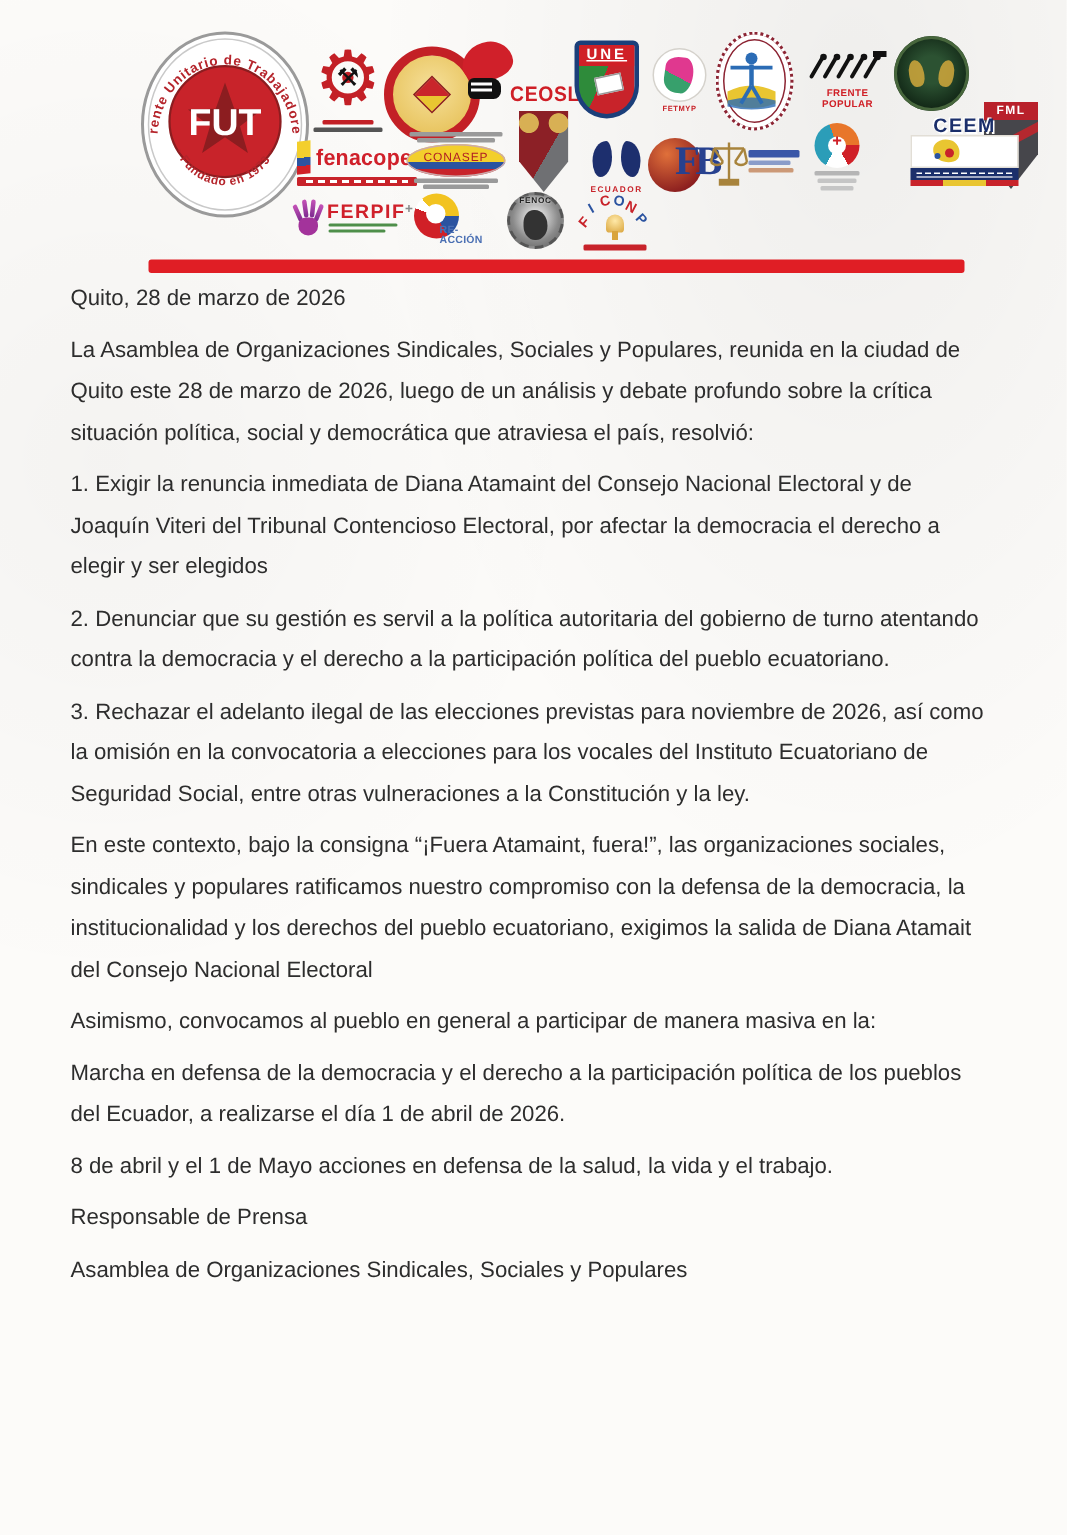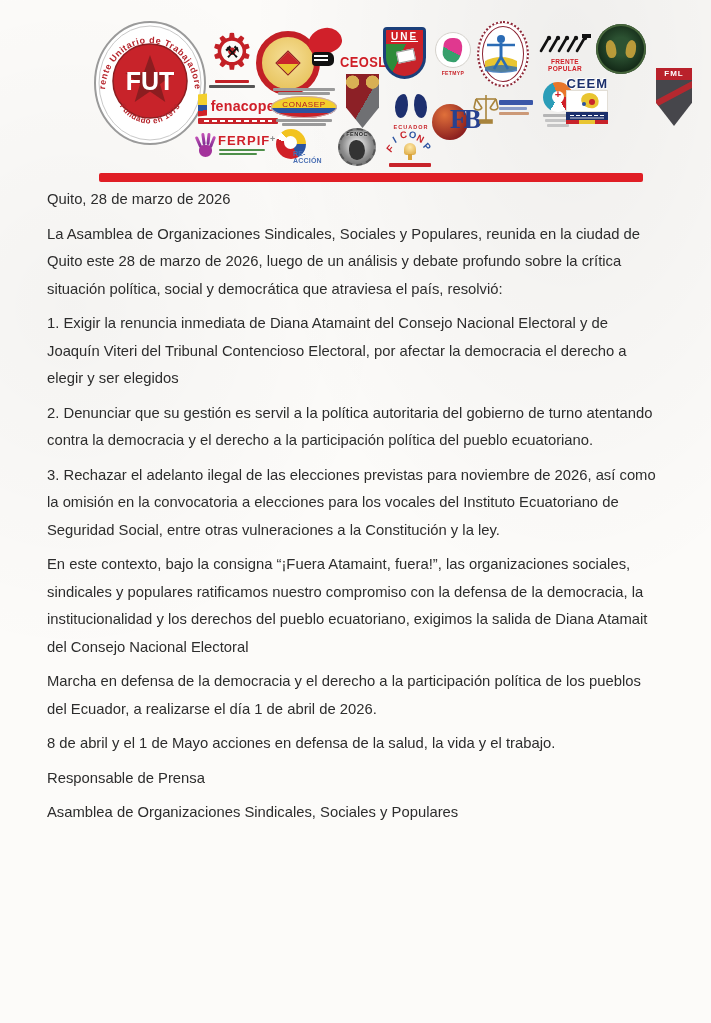--- a/index.html
+++ b/index.html
@@ -106,41 +106,41 @@
 
   
   .renal{left:388px;top:88px;width:46px;height:52px;text-align:center;}
   .renal .pair{position:relative;height:30px;margin-top:6px;}
   .renal .k{position:absolute;top:0;width:13px;height:24px;background:#1d2f6e;}
   .renal .k.l{left:7px;border-radius:70% 30% 60% 40%/55% 45% 55% 45%;}
   .renal .k.r{right:7px;border-radius:30% 70% 40% 60%/45% 55% 45% 55%;}
   .renal .lbl{font-size:5.5px;color:#c8232a;font-weight:bold;letter-spacing:1px;}
 
   
-  .fb{left:432px;top:102px;width:52px;height:44px;}
+  .fb{left:432px;top:90px;width:52px;height:44px;}
   .fb .c{position:absolute;left:0;top:2px;width:36px;height:36px;border-radius:50%;
     background:radial-gradient(circle at 35% 30%,#e0703a,#8c1f1f 75%);}
   .fb .t{position:absolute;left:18px;top:2px;font-family:"Liberation Serif",serif;font-weight:bold;
     font-size:27px;color:#27418f;letter-spacing:-3px;}
 
   
   .scales{left:473px;top:92px;width:64px;height:40px;}
   .scales .bluebar{position:absolute;left:26px;top:8px;width:34px;height:4.5px;background:#3a57a8;border-radius:1px;}
   .scales .bluebar2{position:absolute;left:26px;top:15px;width:28px;height:3px;background:#8a9cc9;border-radius:1px;}
   .scales .redbar{position:absolute;left:26px;top:20px;width:30px;height:2.5px;background:#c97;border-radius:1px;}
 
   
   .octeal{left:541px;top:82px;width:34px;height:52px;text-align:center;}
   .octeal .c{width:30px;height:30px;margin:0 auto;border-radius:50%;position:relative;
     background:conic-gradient(from 210deg,#2b9db8 0 130deg,#e8762a 130deg 240deg,#d02027 240deg 300deg,#fff 300deg);}
   .octeal .c:before{content:"";position:absolute;left:9px;top:9px;width:12px;height:12px;border-radius:50%;background:#fff;}
   .octeal .c:after{content:"+";position:absolute;left:0;right:0;top:6px;font-size:11px;font-weight:bold;color:#d02027;}
 
   
-  .ceem{left:566px;top:78px;width:42px;height:48px;text-align:right;}
+  .ceem{left:607px;top:78px;width:72px;height:48px;text-align:center;}
   .ceem .t{font-weight:bold;font-size:13px;color:#1b2f6b;letter-spacing:1px;line-height:12px;
     text-shadow:1px 1px 0 #fff,-1px -1px 0 #fff;}
   .ceem .map{height:20px;background:#fff;border:1px solid #e2ded6;position:relative;}
   .ceem .map:before{content:"";position:absolute;left:14px;top:2px;width:18px;height:15px;background:#e9c531;
     border-radius:55% 45% 50% 50%/50% 60% 40% 50%;transform:rotate(15deg);}
   .ceem .map:after{content:"";position:absolute;left:22px;top:8px;width:6px;height:6px;background:#c8232a;border-radius:50%;box-shadow:-8px 2px 0 -1px #2b53a0;}
   .ceem .bar{height:8px;background:#1b2f6b;position:relative;}
   .ceem .bar:before{content:"";position:absolute;left:4px;right:4px;top:2.5px;height:1.2px;
     background:repeating-linear-gradient(90deg,#fff 0 4px,rgba(0,0,0,0) 4px 6px);box-shadow:0 2.5px 0 rgba(255,255,255,.8);}
   .ceem .stripe{height:4px;background:linear-gradient(90deg,#c8232a 0 30%,#e9c531 30% 70%,#c8232a 70%);}
@@ -391,19 +391,20 @@
 
   <div class="redbar"></div>
 
   <div class="doc">
     <p>Quito, 28 de marzo de 2026</p>
     <p>La Asamblea de Organizaciones Sindicales, Sociales y Populares, reunida en la ciudad de Quito este 28 de marzo de 2026, luego de un análisis y debate profundo sobre la crítica situación política, social y democrática que atraviesa el país, resolvió:</p>
     <p>1. Exigir la renuncia inmediata de Diana Atamaint del Consejo Nacional Electoral y de Joaquín Viteri del Tribunal Contencioso Electoral, por afectar la democracia el derecho a elegir y ser elegidos</p>
     <p>2. Denunciar que su gestión es servil a la política autoritaria del gobierno de turno atentando contra la democracia y el derecho a la participación política del pueblo ecuatoriano.</p>
     <p>3. Rechazar el adelanto ilegal de las elecciones previstas para noviembre de 2026, así como la omisión en la convocatoria a elecciones para los vocales del Instituto Ecuatoriano de Seguridad Social, entre otras vulneraciones a la Constitución y la ley.</p>
     <p>En este contexto, bajo la consigna “¡Fuera Atamaint, fuera!”, las organizaciones sociales, sindicales y populares ratificamos nuestro compromiso con la defensa de la democracia, la institucionalidad y los derechos del pueblo ecuatoriano, exigimos la salida de Diana Atamait del Consejo Nacional Electoral</p>
+    <p>Asimismo, convocamos al pueblo en general a participar de manera masiva en la:</p>
     <p>Marcha en defensa de la democracia y el derecho a la participación política de los pueblos del Ecuador, a realizarse el día 1 de abril de 2026.</p>
     <p>8 de abril y el 1 de Mayo acciones en defensa de la salud, la vida y el trabajo.</p>
     <p>Responsable de Prensa</p>
     <p>Asamblea de Organizaciones Sindicales, Sociales y Populares</p>
   </div>
 
 </div>
 
 </body></html>

